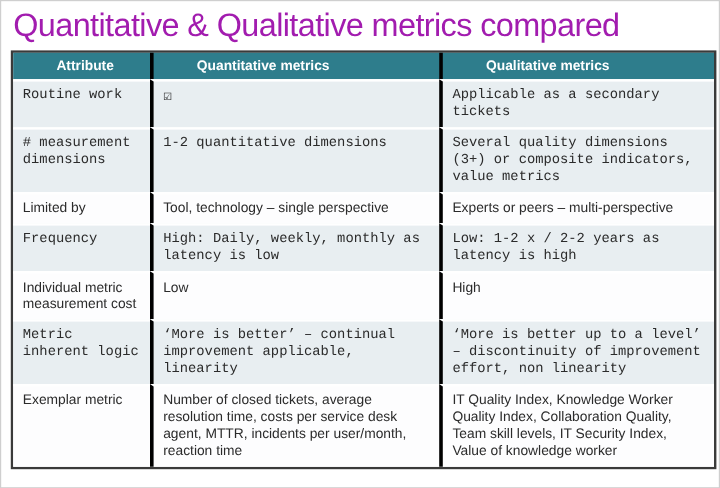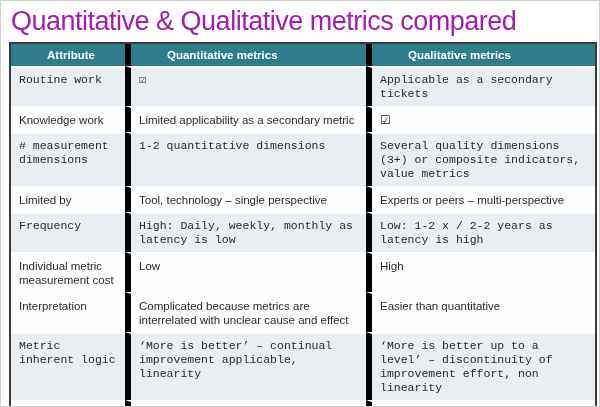--- a/index.html
+++ b/index.html
@@ -42,21 +42,21 @@
     word-wrap: break-word;
   }
   th {
     background: #2e7d8c;
     color: #ffffff;
     font-weight: bold;
     padding-top: 4px;
     padding-bottom: 4px;
     padding-left: 36px;
   }
-  th + th, td + td { border-left: 6px solid #000000; }
+  th + th, td + td { border-left: 3px solid #000000; }
   tbody tr td { border-top: 2px solid #ffffff; }
   tbody tr.shaded td { background: #e8eef1; font-family: Liberation Mono, monospace; }
   tbody tr.plain td { background: #fdfdfe; }
   td { color: #2b2b2b; }
   .checkbox {
     font-size: 12px;
     color: #1a1a1a;
     line-height: 14px;
   }
   tbody tr:last-child td:last-child { padding-bottom: 6px; }
@@ -79,50 +79,40 @@
         <th>Quantitative metrics</th>
         <th>Qualitative metrics</th>
       </tr>
     </thead>
     <tbody id="table-body">
         <tr class="shaded">
           <td>Routine work</td>
           <td><span class="checkbox">☑</span></td>
           <td>Applicable as a secondary tickets</td>
         </tr>
-        <tr class="plain">
-          <td>Knowledge work</td>
-          <td>Limited applicability as a secondary metric</td>
-          <td><span class="checkbox">☑</span></td>
-        </tr>
         <tr class="shaded">
           <td># measurement dimensions</td>
           <td>1-2 quantitative dimensions</td>
           <td>Several quality dimensions (3+) or composite indicators, value metrics</td>
         </tr>
         <tr class="plain">
           <td>Limited by</td>
           <td>Tool, technology – single perspective</td>
           <td>Experts or peers – multi-perspective</td>
         </tr>
         <tr class="shaded">
           <td>Frequency</td>
           <td>High: Daily, weekly, monthly as latency is low</td>
           <td>Low: 1-2 x / 2-2 years as latency is high</td>
         </tr>
         <tr class="plain">
           <td>Individual metric measurement cost</td>
           <td>Low</td>
           <td>High</td>
         </tr>
-        <tr class="plain">
-          <td>Interpretation</td>
-          <td>Complicated because metrics are interrelated with unclear cause and effect</td>
-          <td>Easier than quantitative</td>
-        </tr>
         <tr class="shaded">
           <td>Metric inherent logic</td>
           <td>‘More is better’ – continual improvement applicable, linearity</td>
           <td>‘More is better up to a level’ – discontinuity of improvement effort, non linearity</td>
         </tr>
         <tr class="plain">
           <td>Exemplar metric</td>
           <td>Number of closed tickets, average resolution time, costs per service desk agent, MTTR, incidents per user/month, reaction time</td>
           <td>IT Quality Index, Knowledge Worker Quality Index, Collaboration Quality, Team skill levels, IT Security Index, Value of knowledge worker</td>
         </tr>

